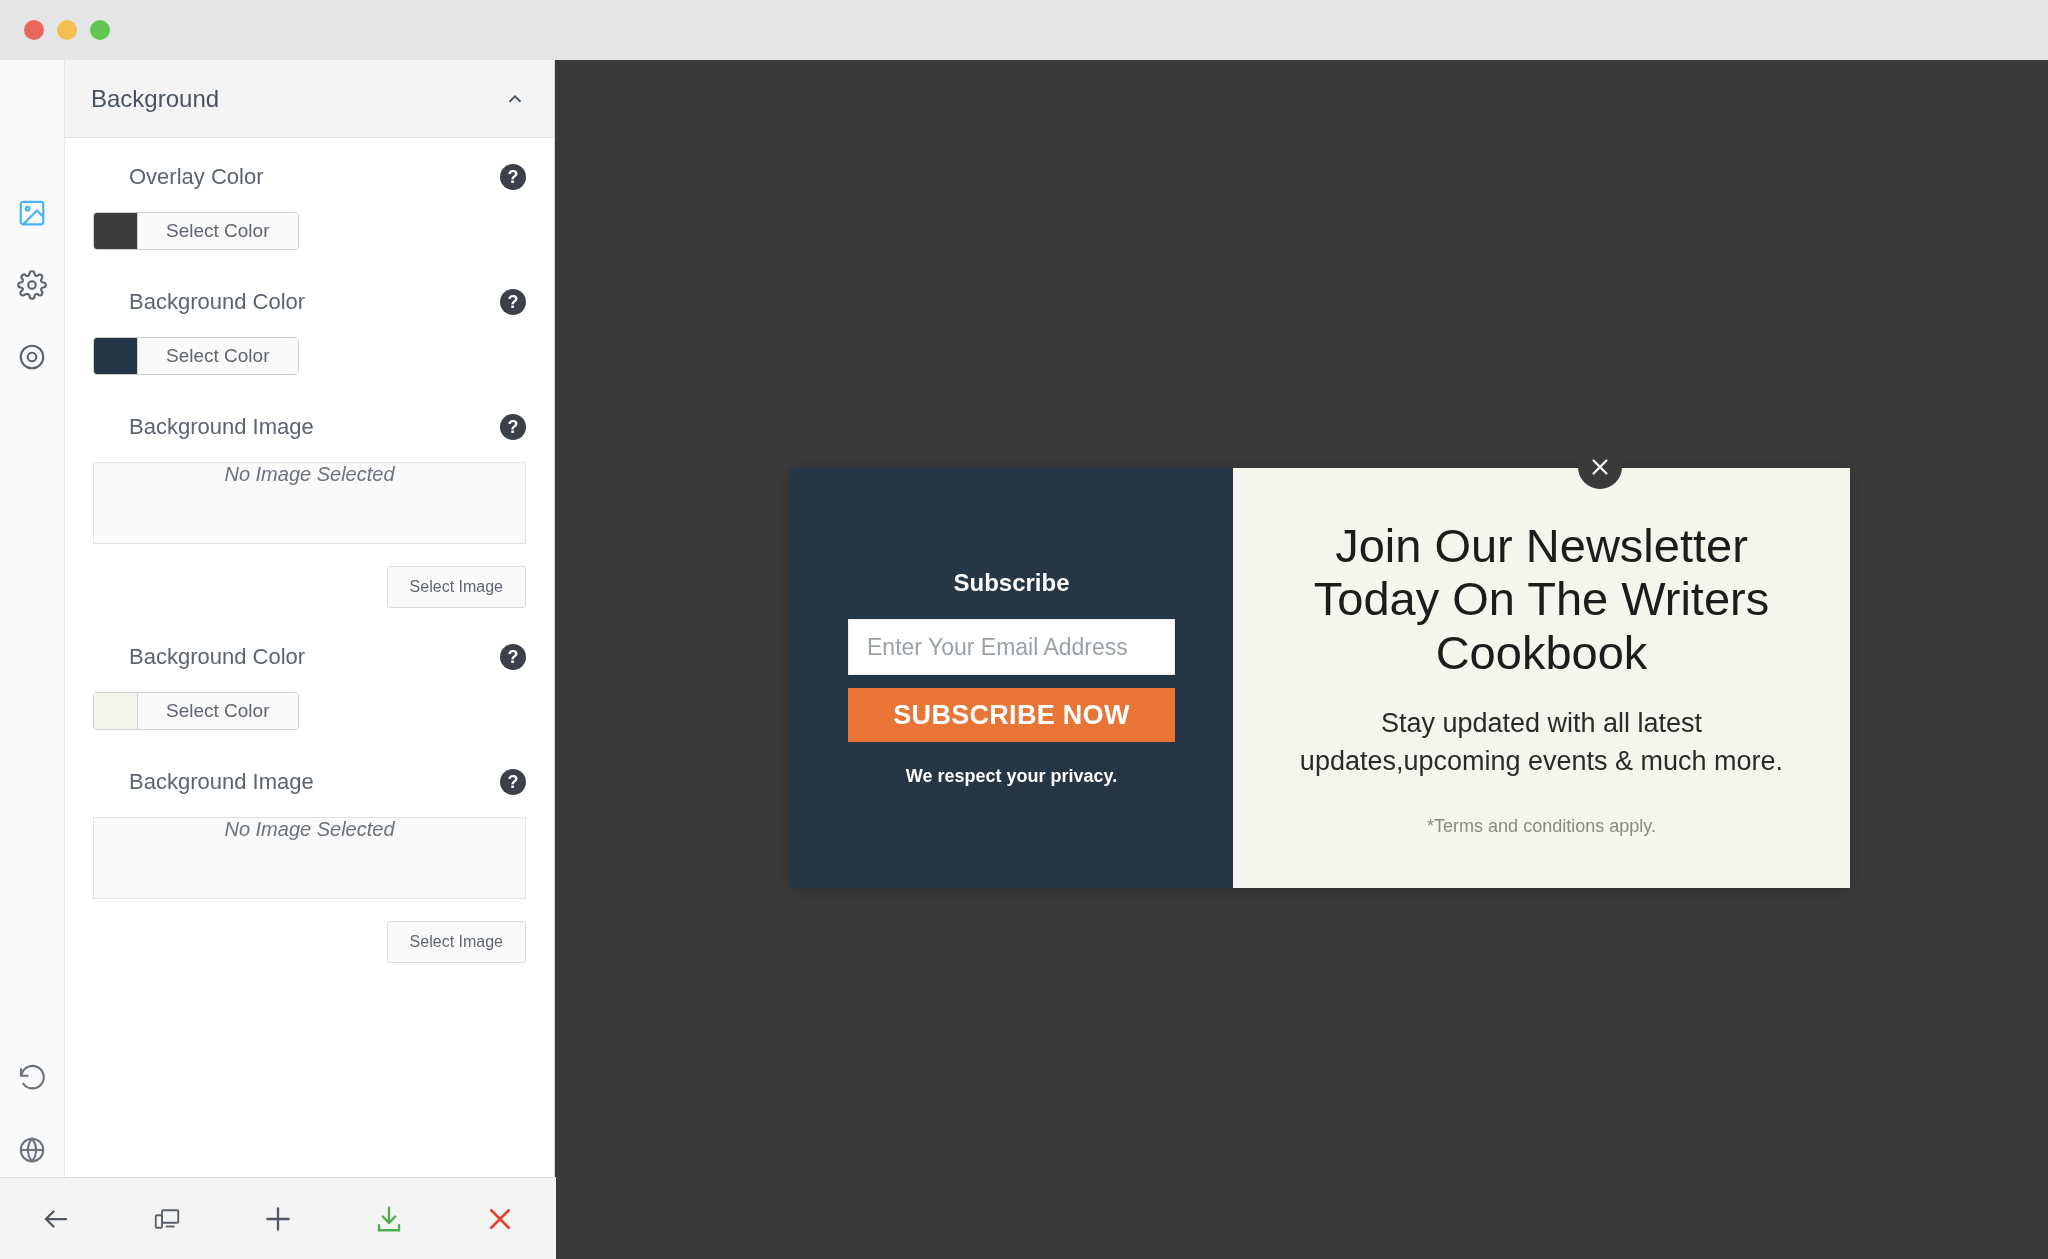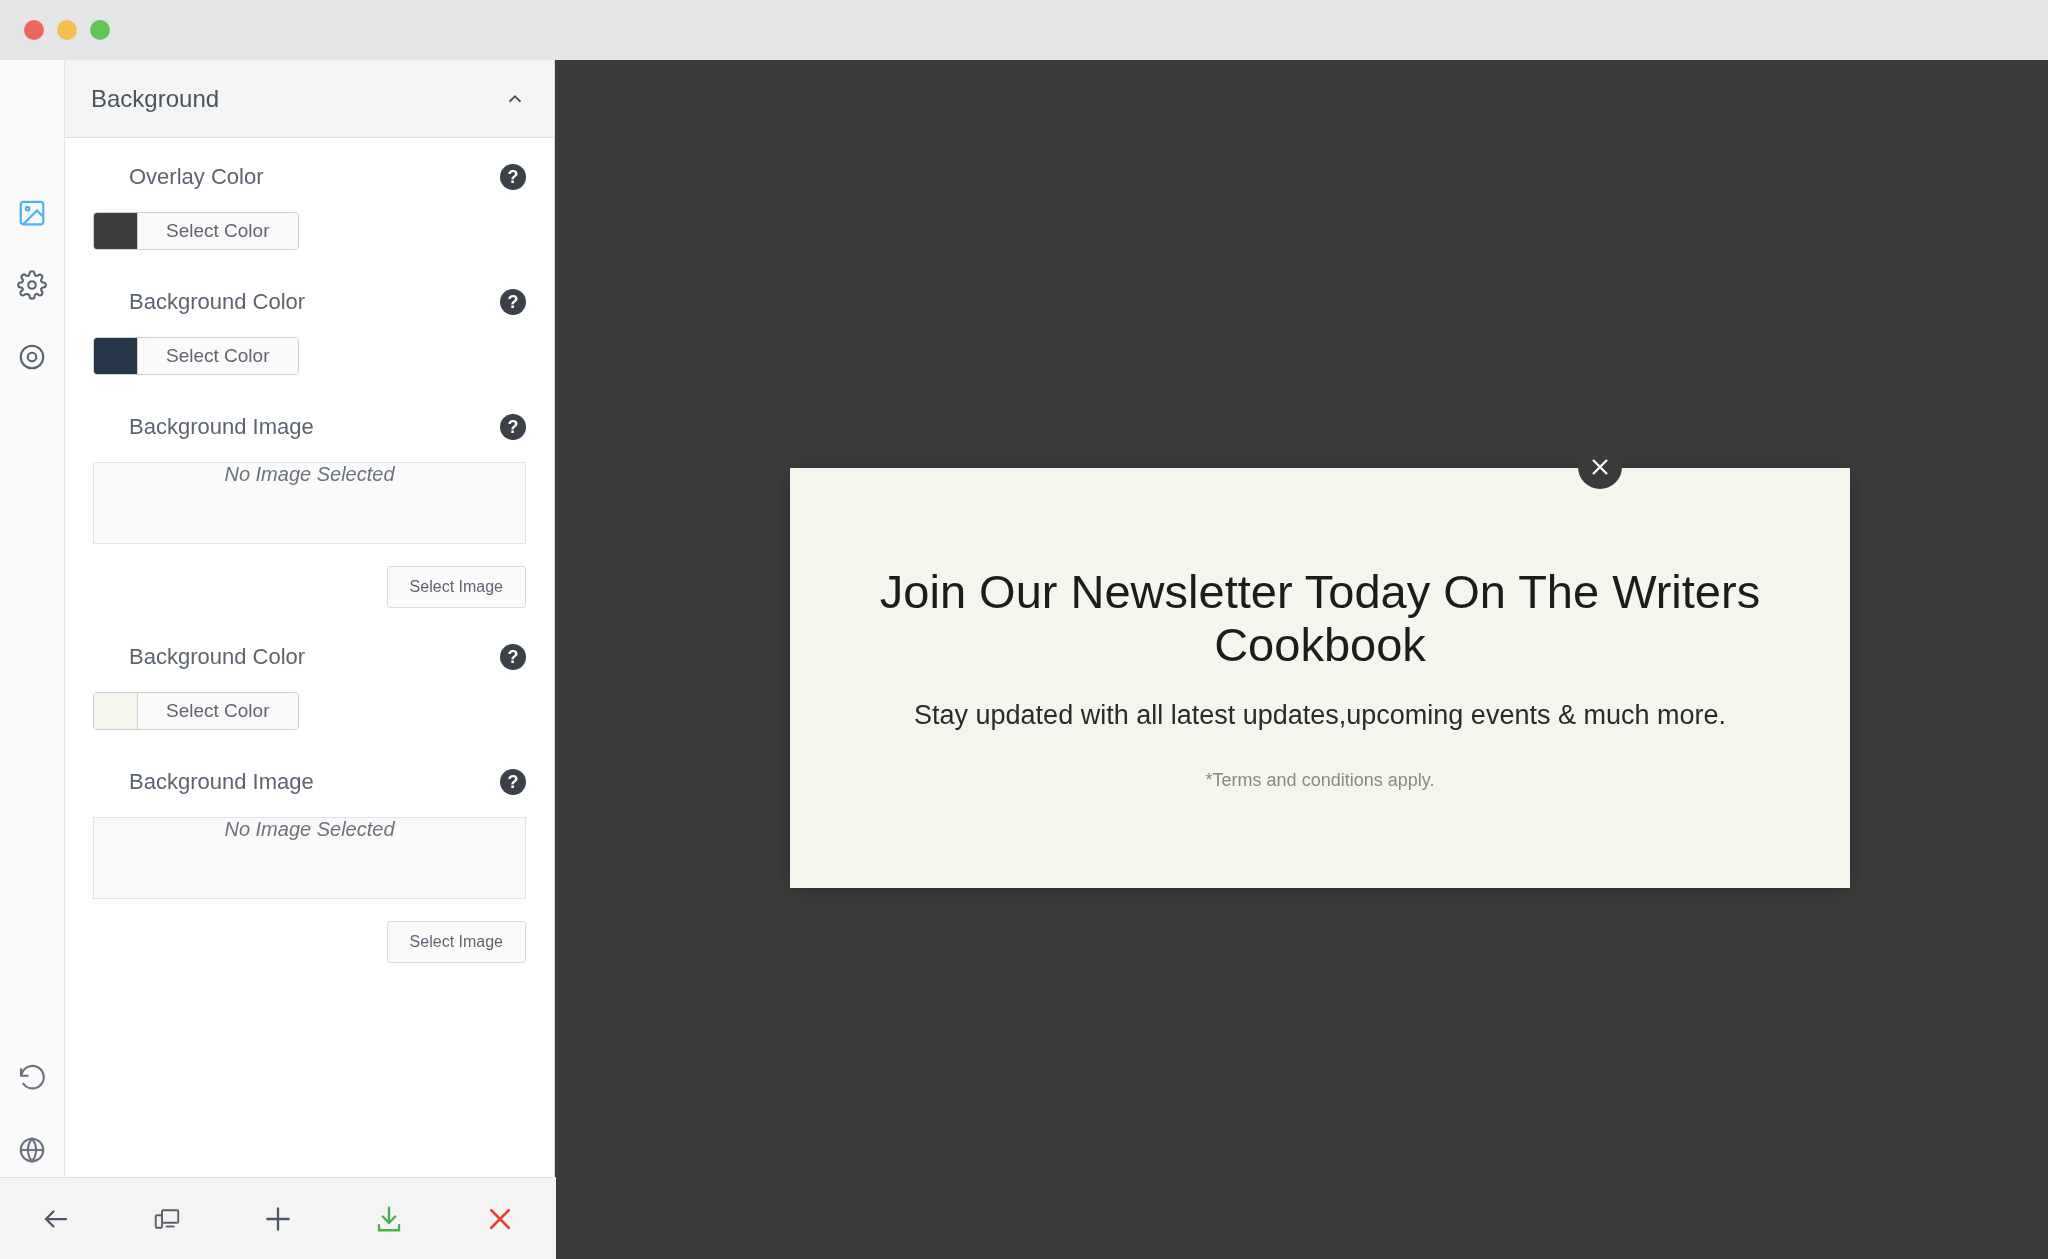--- a/index.html
+++ b/index.html
@@ -454,20 +454,26 @@
 
       <div class="popup-close">
         <svg width="22" height="22" viewBox="0 0 24 24" fill="none" stroke="#ffffff" stroke-width="2.4" stroke-linecap="round">
           <line x1="5" y1="5" x2="19" y2="19"></line>
           <line x1="19" y1="5" x2="5" y2="19"></line>
         </svg>
       </div>
 
       <div class="popup">
 
+        <div class="popup-form" style="background: rgb(37, 55, 70);">
+          <div class="popup-subscribe-title">Subscribe</div>
+          <input class="popup-email" type="text" placeholder="Enter Your Email Address" style="">
+          <button class="popup-submit" style="background: rgb(232, 116, 53);">SUBSCRIBE NOW</button>
+          <div class="popup-privacy">We respect your privacy.</div>
+        </div>
 
         <div class="popup-content" style="background: rgb(245, 245, 238);">
           <div class="popup-heading">Join Our Newsletter Today On The Writers Cookbook</div>
           <div class="popup-sub">Stay updated with all latest updates,upcoming events &amp; much more.</div>
           <div class="popup-terms">*Terms and conditions apply.</div>
         </div>
 
       </div>
     </div>
 

